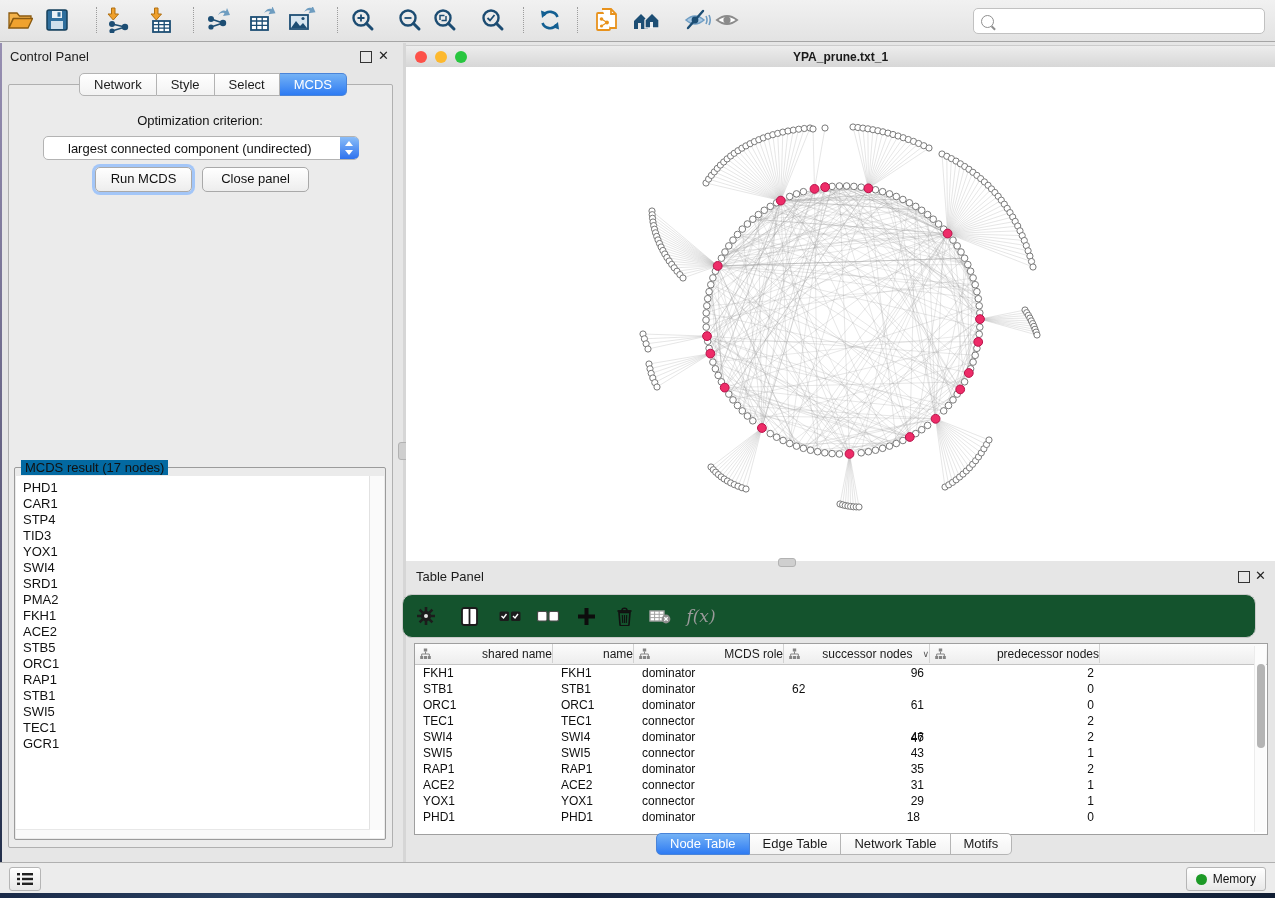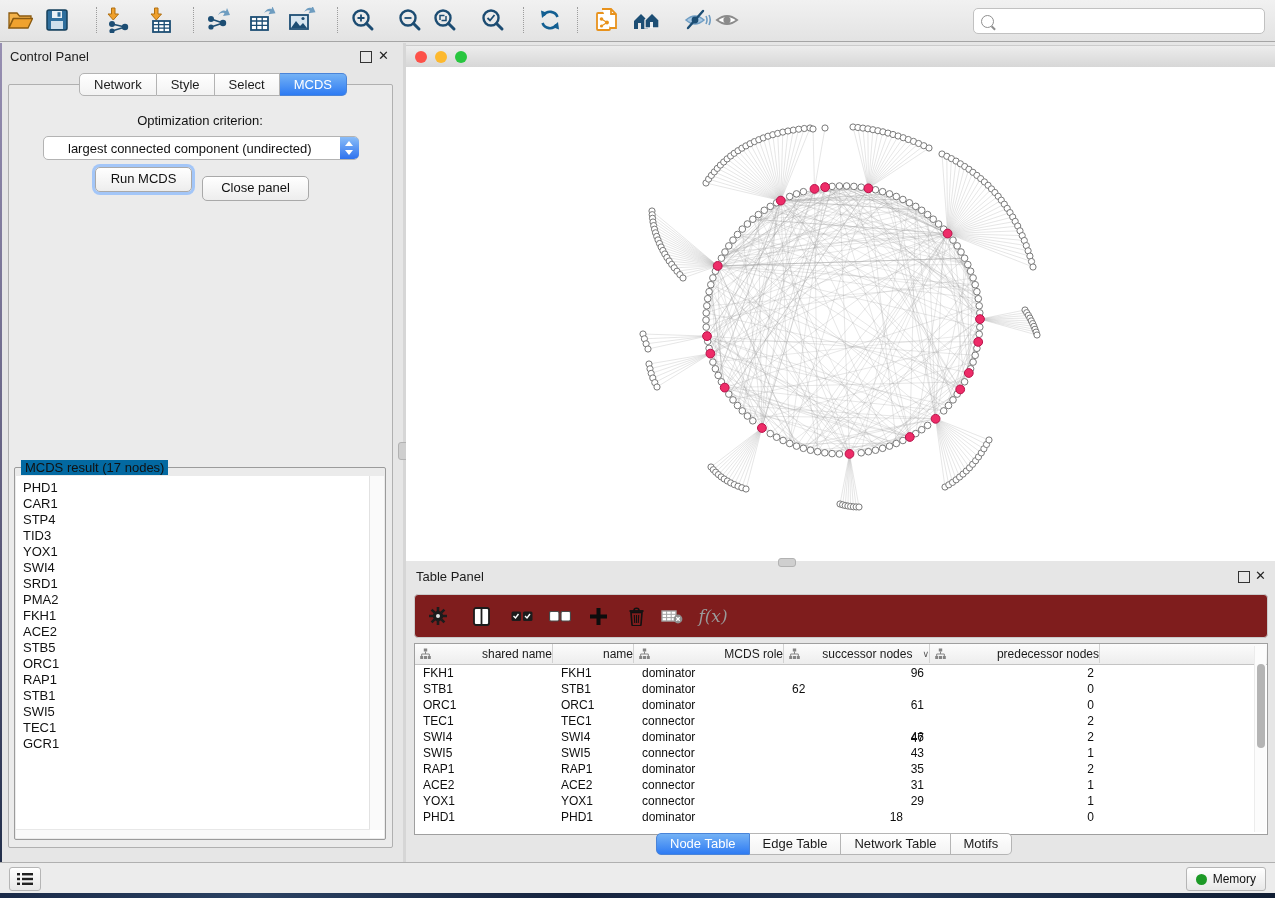--- a/index.html
+++ b/index.html
@@ -39,21 +39,21 @@
     border-radius:5px;font-size:13px;color:#111;display:flex;align-items:center}
   #criterion .val{flex:1;padding-left:24px;white-space:nowrap}
   #criterion .step{width:19px;height:22px;margin-right:-1px;border-radius:0 5px 5px 0;
     background:linear-gradient(#8abdf8,#2e72ee);position:relative}
   .chev-up,.chev-dn{position:absolute;left:5px;width:0;height:0;border-left:4.5px solid transparent;border-right:4.5px solid transparent}
   .chev-up{top:4px;border-bottom:5px solid #fff}
   .chev-dn{bottom:4px;border-top:5px solid #fff}
   .mbtn{position:absolute;height:23px;background:linear-gradient(#fff,#ededed);border:1px solid #a9a9a9;
     border-radius:5px;font-size:13px;color:#111;text-align:center;line-height:22px;cursor:default}
   #run-btn{left:95px;top:167px;width:95px;box-shadow:0 0 0 3px #a3c6f8}
-  #closep-btn{left:202px;top:176px;width:105px}
+  #closep-btn{left:202px;top:167px;width:105px}
   #mcds-group{left:14px;top:467px;width:370px;height:371px;border:1px solid #9b9b9b;border-radius:2px}
   #mcds-label{position:absolute;left:6px;top:-8px;background:#0369a1;padding:0 4px;font-size:13px;color:#111}
   #mcds-list{position:absolute;left:1px;top:8px;right:1px;bottom:1px;background:#fff;overflow:hidden}
   #mcds-items{position:absolute;left:7px;top:4px}
   .mitem{font-size:13px;color:#111;height:16px;line-height:16px}
   #mcds-vsb{position:absolute;right:0;top:0;bottom:8px;width:14px;background:#fafafa;border-left:1px solid #e2e2e2}
   #mcds-hsb{position:absolute;left:0;bottom:0;right:14px;height:8px;background:#fafafa;border-top:1px solid #e8e8e8}
 
   
   #vsplit{left:403px;top:43px;width:3px;height:819px;background:#d6d6d6}
@@ -62,21 +62,21 @@
 
   
   #net-title{left:406px;top:45px;width:869px;height:22px;
     background:linear-gradient(#ededed,#d6d6d6);border-bottom:1px solid #aaa;border-top:1px solid #ccc}
   .light{position:absolute;top:5px;width:12px;height:12px;border-radius:50%}
   #net-title .t{position:absolute;width:100%;text-align:center;top:4px;font-size:12px;font-weight:bold;color:#1a1a1a}
   #net-canvas{left:406px;top:67px;width:869px;height:494px;background:#fff;overflow:hidden}
 
   
   #tp-head{left:406px;top:563px;width:869px;height:24px}
-  #tp-toolbar{left:414px;top:594px;width:852px;height:42px;background:#7f1d1d;border:1px solid #cacaca;border-radius:4px}
+  #tp-toolbar{left:402px;top:594px;width:852px;height:42px;background:#14532d;border:1px solid #cacaca;border-radius:10px}
   .ticn{position:absolute;top:0;height:42px;display:flex;align-items:center;justify-content:center;width:30px}
   #tbl{left:414px;top:643px;width:852px;height:190px;background:#fff;border:1px solid #9f9f9f;overflow:hidden;font-size:12px}
   #tbl-hdr{position:absolute;left:0;top:0;height:20px;width:100%;
     background:linear-gradient(#fcfcfc,#ededed);border-bottom:1px solid #c4c4c4;color:#1a1a1a}
   .hcell{position:absolute;top:0;height:19px;border-right:1px solid #d2d2d2;display:flex;align-items:center;justify-content:flex-end}
   .hcell .lbl{font-size:12px}
   .hier{position:absolute;left:5px;top:4px}
   .sortv{margin-left:10px;color:#555;font-size:9px}
   .trow{position:absolute;left:0;width:100%;height:16px;color:#0e0e0e}
   .tcell{position:absolute;top:0;height:16px;line-height:16px;white-space:nowrap;overflow:hidden}
@@ -291,20 +291,21 @@
   </div>
 </div>
 
 <div id="vsplit" class="abs"></div>
 <div id="vsplit-h" class="abs"></div>
 
 <div id="net-title" class="abs">
   <span class="light" style="left: 9px; background: rgb(253, 81, 73);" id="light-close"></span>
   <span class="light" style="left: 29px; background: rgb(253, 185, 46);" id="light-min"></span>
   <span class="light" style="left: 49px; background: rgb(40, 198, 63);" id="light-zoom"></span>
+  <span class="t">YPA_prune.txt_1</span>
 </div>
 <div id="net-canvas" class="abs">
   <svg id="graph-svg" width="869" height="491" viewBox="0 0 869 491" style="position:absolute;left:0;top:3px">
       <line x1="573.2" y1="264.2" x2="558.6" y2="311.8" stroke="#9b9b9b" stroke-width="0.7" stroke-opacity="0.3"></line>
       <line x1="572.3" y1="228.7" x2="397.4" y2="121.7" stroke="#9b9b9b" stroke-width="0.7" stroke-opacity="0.3"></line>
       <line x1="304.8" y1="214.7" x2="312.2" y2="305.4" stroke="#9b9b9b" stroke-width="0.7" stroke-opacity="0.3"></line>
       <line x1="300.0" y1="250.0" x2="418.8" y2="382.8" stroke="#9b9b9b" stroke-width="0.7" stroke-opacity="0.3"></line>
       <line x1="315.4" y1="188.2" x2="440.6" y2="116.0" stroke="#9b9b9b" stroke-width="0.7" stroke-opacity="0.3"></line>
       <line x1="404.5" y1="380.2" x2="490.3" y2="373.5" stroke="#9b9b9b" stroke-width="0.7" stroke-opacity="0.3"></line>
       <line x1="476.6" y1="121.7" x2="304.8" y2="214.7" stroke="#9b9b9b" stroke-width="0.7" stroke-opacity="0.3"></line>
@@ -1183,21 +1184,21 @@
         <div class="tcell" style="left: 0px; width: 124px; padding: 0px 6px 0px 8px; text-align: left;">YOX1</div>
         <div class="tcell" style="left: 138px; width: 67px; padding: 0px 6px 0px 8px; text-align: left;">YOX1</div>
         <div class="tcell" style="left: 219px; width: 136px; padding: 0px 6px 0px 8px; text-align: left;">connector</div>
         <div class="tcell" style="left: 369px; width: 132px; padding: 0px 6px 0px 8px; text-align: right;">29</div>
         <div class="tcell" style="left: 515px; width: 156px; padding: 0px 6px 0px 8px; text-align: right;">1</div>
       </div>
       <div class="trow" style="top: 165px;">
         <div class="tcell" style="left: 0px; width: 124px; padding: 0px 6px 0px 8px; text-align: left;">PHD1</div>
         <div class="tcell" style="left: 138px; width: 67px; padding: 0px 6px 0px 8px; text-align: left;">PHD1</div>
         <div class="tcell" style="left: 219px; width: 136px; padding: 0px 6px 0px 8px; text-align: left;">dominator</div>
-        <div class="tcell" style="left: 348px; width: 132px; padding: 0px 6px 0px 8px; text-align: right;">18</div>
+        <div class="tcell" style="left: 365px; width: 132px; padding: 0px 6px 0px 8px; text-align: right;">18</div>
         <div class="tcell" style="left: 515px; width: 156px; padding: 0px 6px 0px 8px; text-align: right;">0</div>
       </div>
     </div>
   <div id="tbl-vsb">
       <div id="tbl-thumb"></div>
     </div>
 </div>
 
 <div id="tp-tabs" class="tabrow abs">
     <div class="ttab active">Node Table</div>

